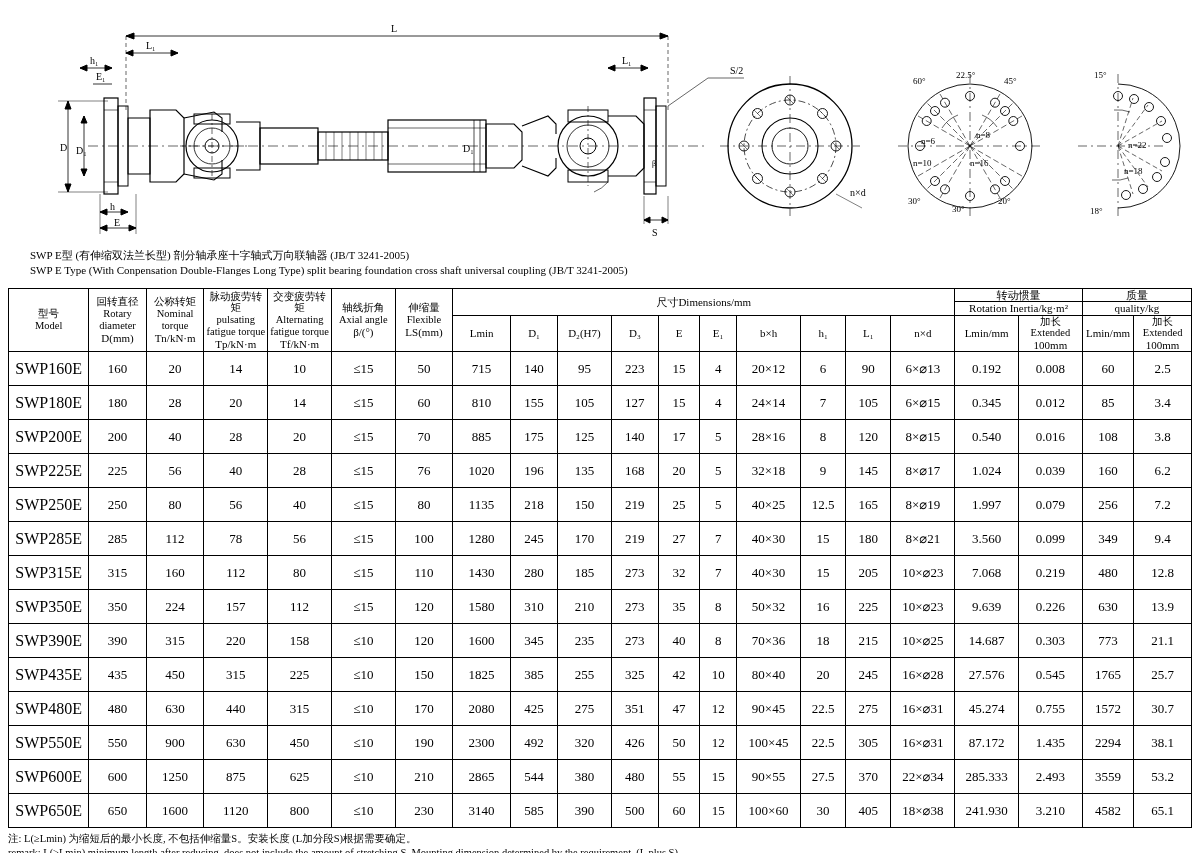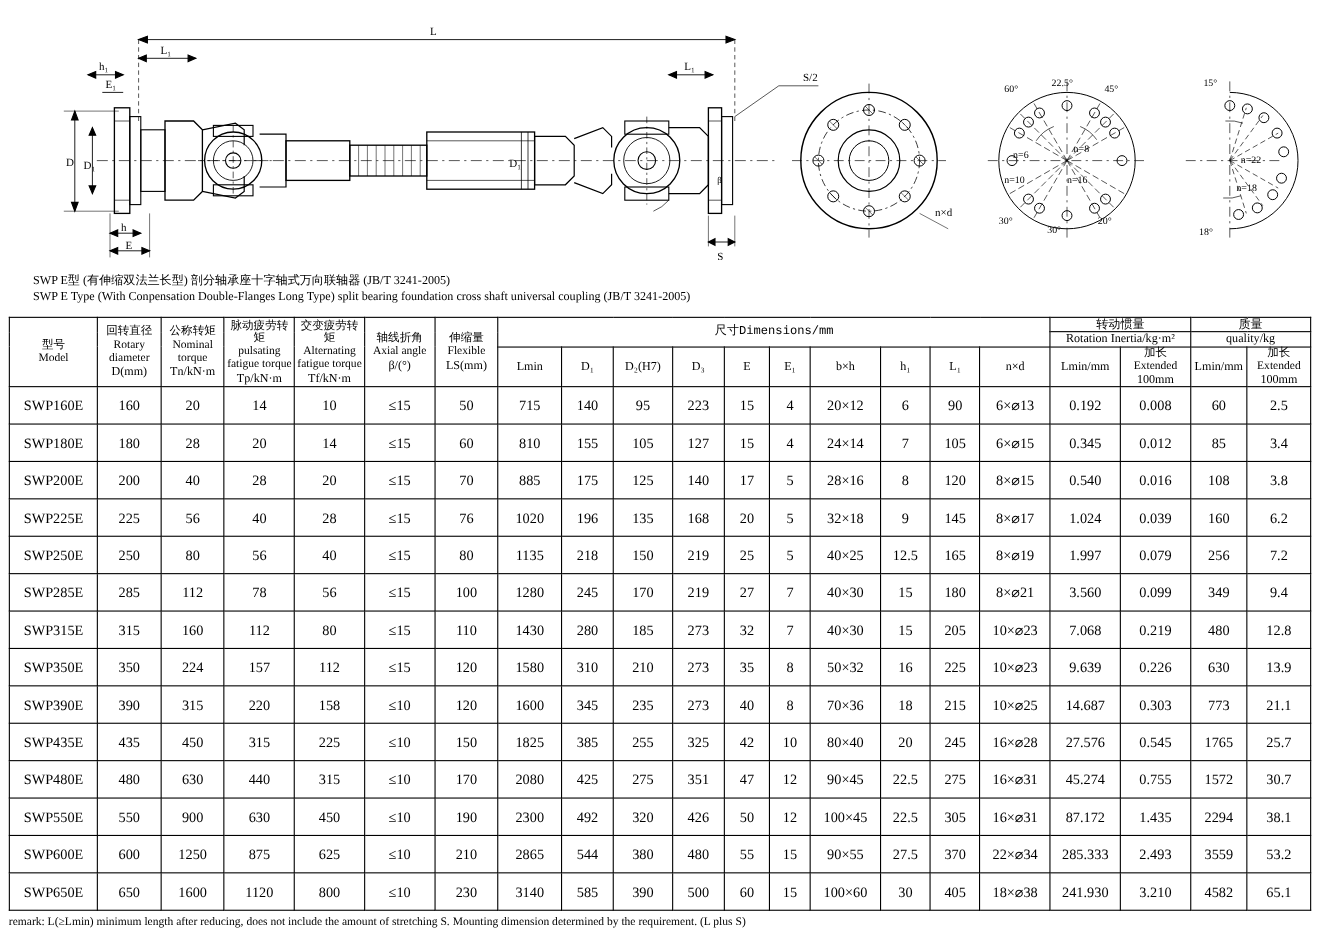--- a/index.html
+++ b/index.html
@@ -52,23 +52,23 @@
     line-height: 1.12;
     font-weight: normal;
   }
   table.spec thead th {
     font-size: 11px;
   }
   .hdr-cn { font-size: 10.5px; display: block; }
   .hdr-en { font-size: 10.5px; display: block; }
   .hdr-sym { font-size: 11px; display: block; }
   .model-head { font-size: 14px; }
-  .dims-head { font-size: 13px; font-family: Liberation Mono, monospace; }
+  .dims-head { font-size: 13px; }
   tbody td { height: 34px; font-size: 13px; }
-  tbody td.model { font-size: 13px; }
+  tbody td.model { font-size: 16px; }
   .note {
     margin-top: 4px;
     font-size: 10.5px;
     line-height: 14px;
     width: 1184px;
   }
   .note div { white-space: nowrap; }
 </style>
 </head>
 <body>
@@ -742,16 +742,17 @@
           <td>18×⌀38</td>
           <td>241.930</td>
           <td>3.210</td>
           <td>4582</td>
           <td>65.1</td>
         </tr>
       </tbody>
   </table>
 
   <div class="note">
+    <div>注: L(≥Lmin) 为缩短后的最小长度, 不包括伸缩量S。安装长度 (L加分段S)根据需要确定。</div>
     <div>remark: L(≥Lmin) minimum length after reducing, does not include the amount of stretching S. Mounting dimension determined by the requirement. (L plus S)</div>
   </div>
 
 </div>
 
 </body></html>

